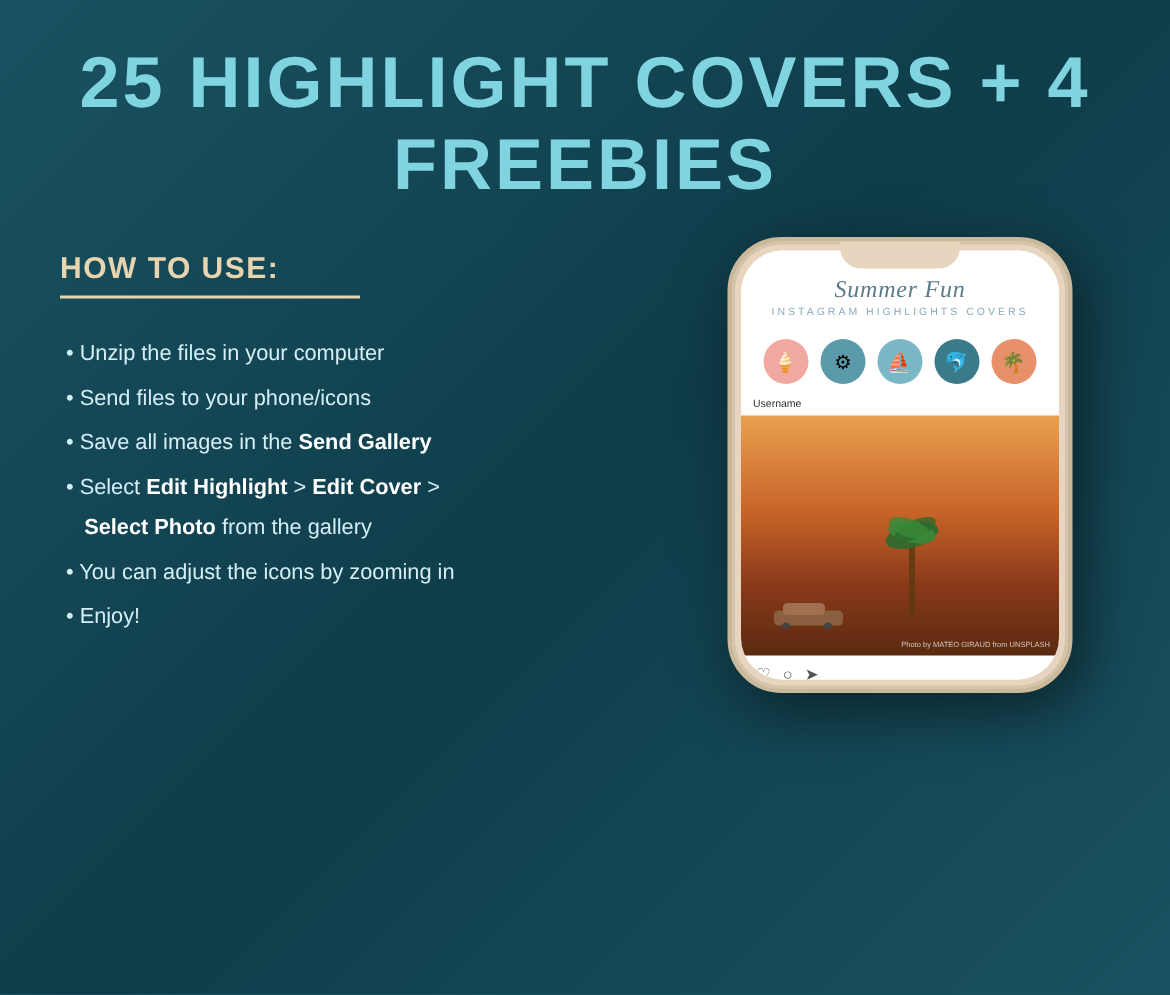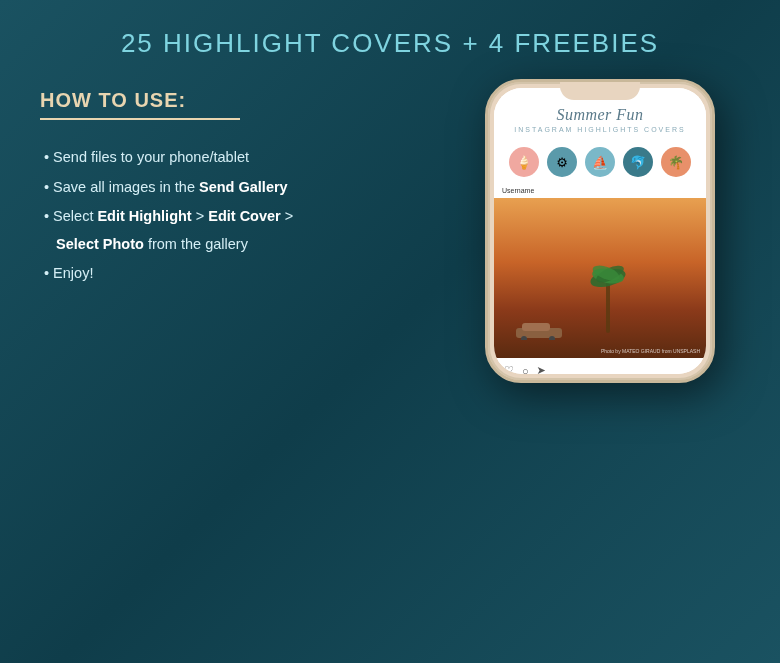--- a/index.html
+++ b/index.html
@@ -23,22 +23,22 @@
       align-items: center;
     }
 
     .title-section {
       margin-top: 28px;
       text-align: center;
     }
 
     .main-title {
       color: #7fd4e0;
-      font-size: 26px;
-      font-weight: 400;
+      font-size: 48px;
+      font-weight: 700;
       letter-spacing: 2px;
       text-transform: uppercase;
     }
 
     .content-area {
       display: flex;
       flex-direction: row;
       width: 100%;
       margin-top: 30px;
       padding: 0 40px;
@@ -241,23 +241,25 @@
     <h1 class="main-title">25 HIGHLIGHT COVERS  +  4 Freebies</h1>
   </div>
 
   <div class="content-area">
 
     <div class="instructions-section">
       <h2 class="how-to-use">HOW TO USE:</h2>
       <div class="underline"></div>
 
       <ul class="instruction-list">
-        <li>Send files to your phone/tablet</li>
+        <li>Unzip the files in your computer</li>
+        <li>Send files to your phone/icons</li>
         <li>Save all images in the <span class="bold-text">Send Gallery</span></li>
         <li>Select <span class="bold-text">Edit Highlight</span> &gt; <span class="bold-text">Edit Cover</span> &gt;<br>&nbsp;&nbsp;&nbsp;<span class="bold-text">Select Photo</span> from the gallery</li>
+        <li>You can adjust the icons by zooming in</li>
         <li>Enjoy!</li>
       </ul>
     </div>
 
     <div class="phone-section">
       <div class="phone-mockup">
         <div class="phone-notch"></div>
         <div class="phone-screen">
 
           <div class="screen-header">

